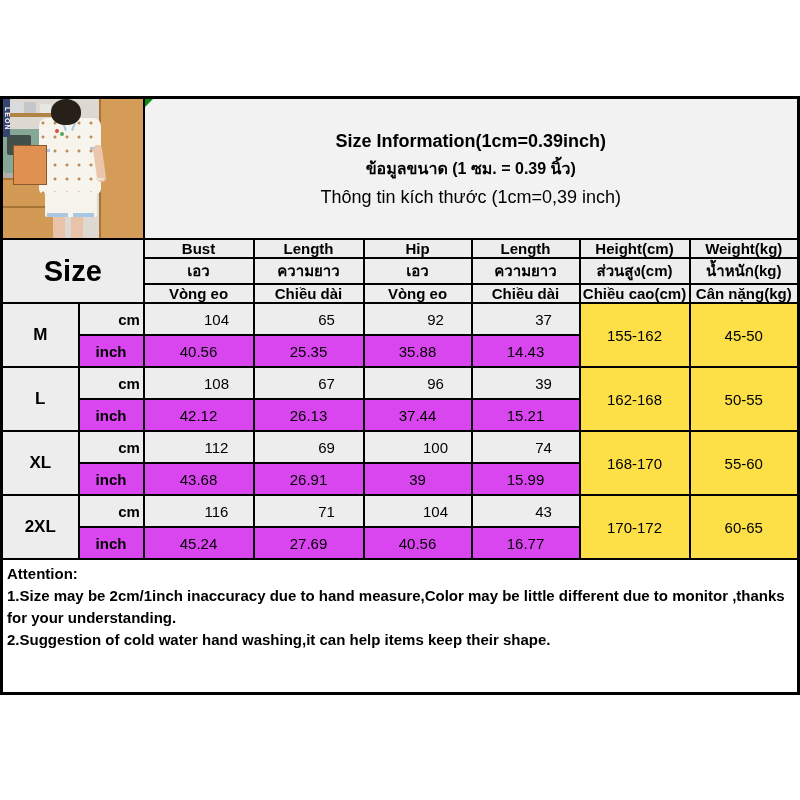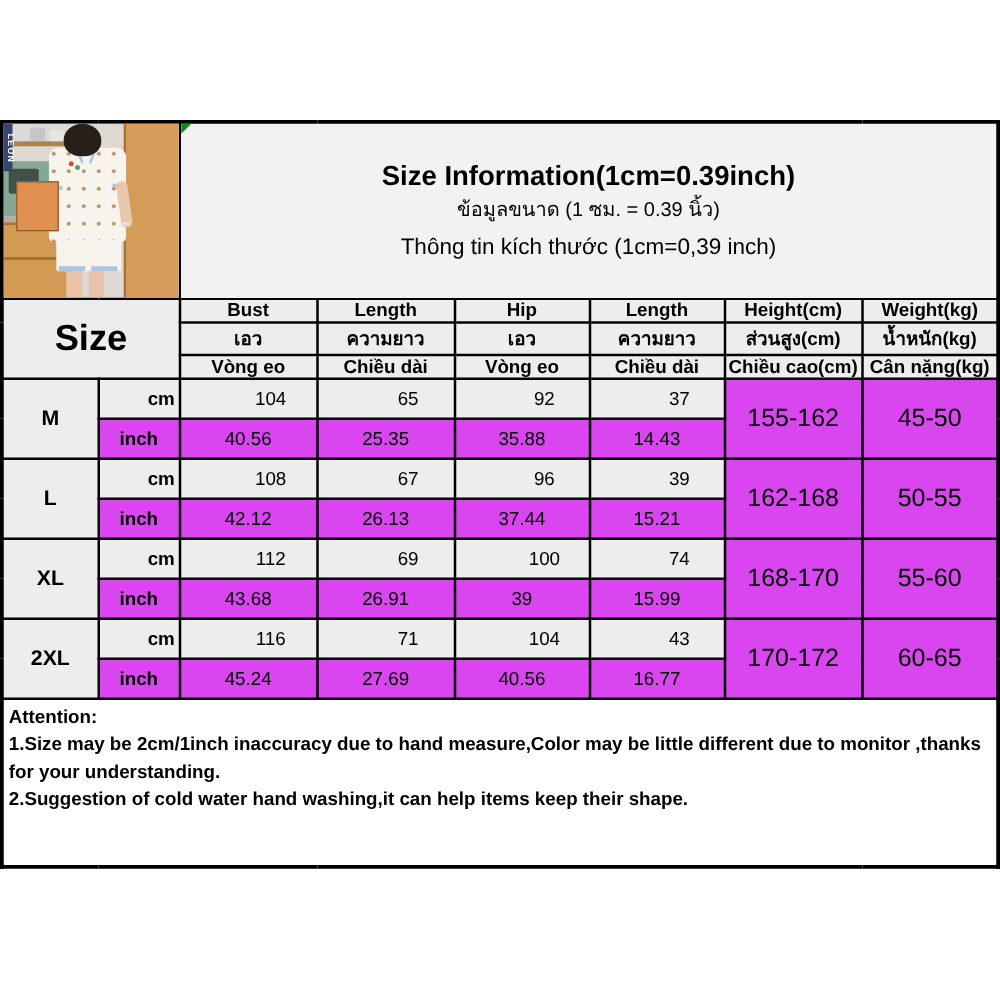--- a/index.html
+++ b/index.html
@@ -14,37 +14,37 @@
     border-collapse:collapse; table-layout:fixed;
     border:3px solid #000;
   }
   td { border:2px solid #000; padding:0; text-align:center; vertical-align:middle; }
   .gray { background:#ededed;padding-left:36px; }
   .white { background:#d946ef; }
 
   
   .photo-cell { padding:0; height:141px; background:#ddd8d1; }
   .title-cell { background:#f2f2f2; position:relative; }
-  .title-line1 { font-size:22px; font-weight:bold; line-height:28px; }
-  .title-line2 { font-size:16px; font-weight:normal; line-height:28px; }
+  .title-line1 { font-size:18px; font-weight:bold; line-height:28px; }
+  .title-line2 { font-size:16px; font-weight:bold; line-height:28px; }
   .title-line3 { font-size:18px; font-weight:normal; line-height:28px; }
   .cell-flag {
     position:absolute; top:0; left:0; width:0; height:0;
     border-top:8px solid #0b8e0b; border-right:8px solid transparent;
   }
 
   
   .size-corner { font-size:29px; font-weight:bold; background:#ededed; }
   .head { font-size:15px; font-weight:bold; background:#ededed; height:19px; overflow:hidden; white-space:nowrap; }
 
   
   .size-name { font-size:17px; font-weight:bold; background:#ededed; }
   .unit { font-size:15px; font-weight:bold; height:32px; }
   .val  { font-size:15px; }
-  .range { font-size:20px; background:#d946ef; }
+  .range { font-size:15px; background:#fde047; }
 
   
   .attention-cell {
     background:#ffffff; text-align:left; vertical-align:top;
     padding:3px 4px; font-size:15px; line-height:22px; height:134px;font-weight:bold;
   }
 
   
   .photo-scene { position:relative; width:100%; height:139px; background:#ddd8d1; overflow:hidden; }
   .photo-scene span { position:absolute; display:block; }

